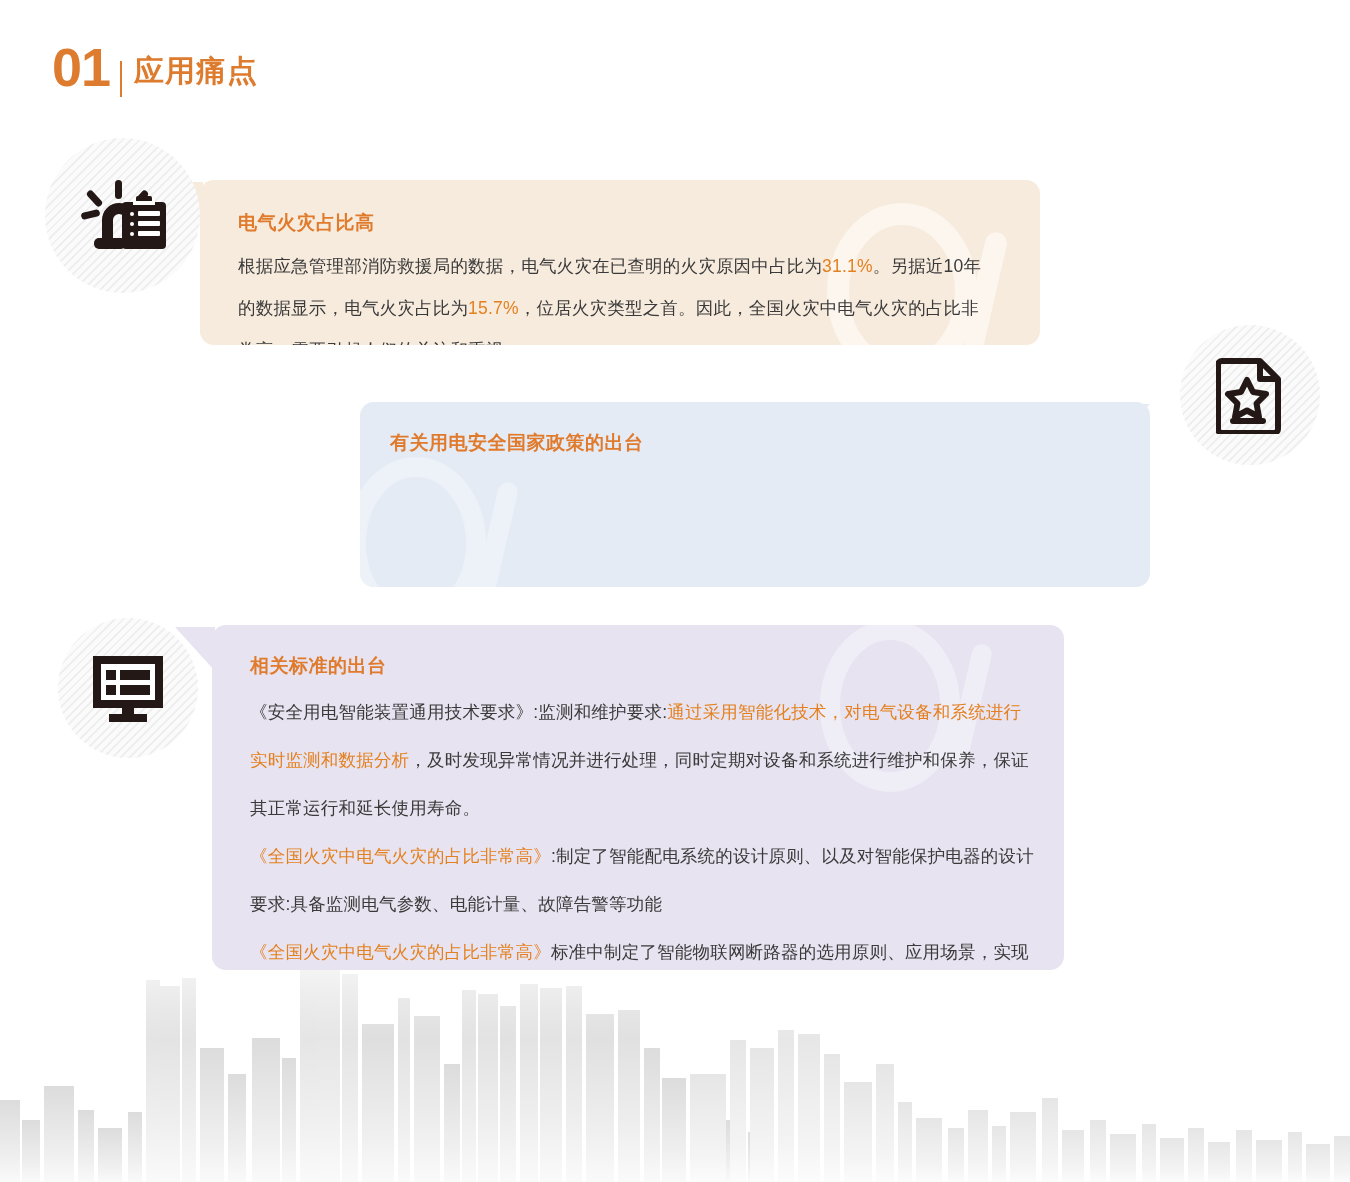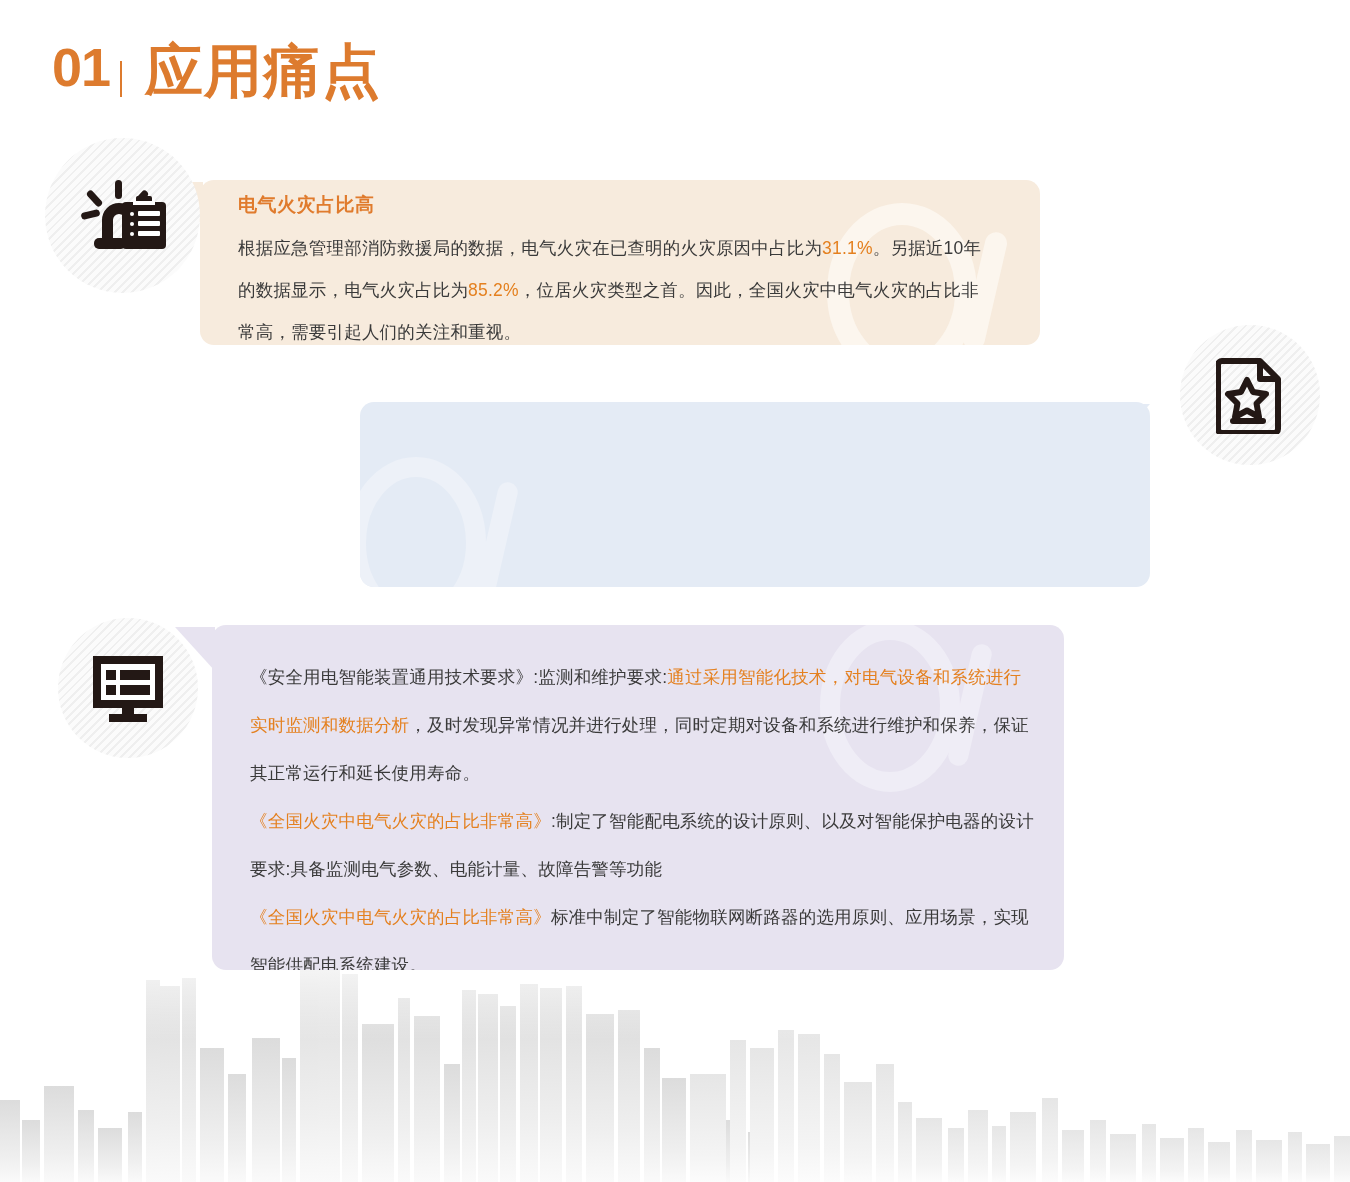--- a/index.html
+++ b/index.html
@@ -30,26 +30,25 @@
     letter-spacing:-1px;
     line-height:56px;
   }
   .hdr-bar {
     width:2px; height:36px;
     background:#DD7B2E;
     margin:0 12px 0 10px;
     transform:translateY(2px);
   }
   .hdr-title {
-    font-size:58px;
+    font-size:30px;
     font-weight:bold;
     color:#DD7B2E;
     line-height:48px;
     letter-spacing:1px;
-    margin-left:11px;
   }
 
   
   .icon-circle {
     position:absolute;
     border-radius:50%;
     background:
       repeating-linear-gradient(
         -45deg,
         #efefef 0px, #efefef 2px,
@@ -63,21 +62,21 @@
   
   .bubble {
     position:absolute;
     border-radius:14px;
     z-index:2;
     overflow:hidden;
   }
   .bubble-inner {
     position:relative;
     width:100%; height:100%;
-    padding:12px 46px 0 38px;
+    padding:30px 46px 0 38px;
     z-index:3;
   }
   
   .wm {
     position:absolute;
     pointer-events:none;
     z-index:1;
     opacity:1;
   }
 
@@ -261,39 +260,40 @@
     </svg>
   </div>
   <div class="tail tail-left" id="tail1"></div>
   <div class="bubble" id="bubble1">
     <svg class="wm" width="230" height="190" viewBox="0 0 230 190" style="right:-14px; bottom:-42px;">
       <ellipse cx="78" cy="95" rx="64" ry="78" fill="none" stroke="#FCF6EE" stroke-width="22"></ellipse>
       <rect x="150" y="34" width="22" height="120" rx="11" fill="#FCF6EE" transform="rotate(13 161 94)"></rect>
     </svg>
     <div class="bubble-inner">
       <div class="b-title">电气火灾占比高</div>
-      <div class="b-body">根据应急管理部消防救援局的数据，电气火灾在已查明的火灾原因中占比为<span class="hl">31.1%</span>。另据近10年的数据显示，电气火灾占比为<span class="hl">85.2%</span>，位居火灾类型之首。因此，全国火灾中电气火灾的占比非常高，需要引起人们的关注和重视。</div>
+      <div class="b-body">根据应急管理部消防救援局的数据，电气火灾在已查明的火灾原因中占比为<span class="hl">31.1%</span>。另据近10年的数据显示，电气火灾占比为<span class="hl">15.7%</span>，位居火灾类型之首。因此，全国火灾中电气火灾的占比非常高，需要引起人们的关注和重视。</div>
     </div>
   </div>
 
   <div class="icon-circle" style="left:1180px; top:325px; width:140px; height:140px;">
     <svg width="68" height="78" viewBox="0 0 68 78">
       <path d="M6 5 h38 l18 18 v50 a4 4 0 0 1 -4 4 h-52 a4 4 0 0 1 -4 -4 v-64 a4 4 0 0 1 4 -4 z" fill="none" stroke="#231815" stroke-width="6" stroke-linejoin="round"></path>
       <path d="M44 5 v18 h18" fill="none" stroke="#231815" stroke-width="6" stroke-linejoin="round"></path>
       <path d="M31 24 l6 12 13 2 -9.5 9.5 2.5 13.5 -12 -6.5 -12 6.5 2.5 -13.5 -9.5 -9.5 13 -2 z" fill="none" stroke="#231815" stroke-width="6" stroke-linejoin="round"></path>
       <rect x="14" y="62" width="36" height="6" rx="3" fill="#231815"></rect>
     </svg>
   </div>
   <div class="tail tail-right" id="tail2"></div>
   <div class="bubble" id="bubble2">
     <svg class="wm" width="220" height="200" viewBox="0 0 220 200" style="left:-18px; bottom:-56px;">
       <ellipse cx="74" cy="100" rx="60" ry="76" fill="none" stroke="#EDF1F8" stroke-width="20"></ellipse>
       <rect x="144" y="38" width="20" height="124" rx="10" fill="#EDF1F8" transform="rotate(13 154 100)"></rect>
     </svg>
     <div class="bubble-inner">
+      <div class="b-title">有关用电安全国家政策的出台</div>
     </div>
   </div>
 
   <div class="icon-circle" style="left:58px; top:618px; width:140px; height:140px;">
     <svg width="76" height="70" viewBox="0 0 76 70">
       <rect x="3" y="3" width="70" height="52" fill="#231815"></rect>
       <rect x="11" y="11" width="54" height="36" fill="#ffffff"></rect>
       <g fill="#231815">
         <rect x="16" y="17" width="10" height="10"></rect>
         <rect x="30" y="17" width="30" height="10"></rect>
@@ -304,17 +304,18 @@
       <rect x="19" y="61" width="38" height="8" fill="#231815"></rect>
     </svg>
   </div>
   <div class="tail tail-left" id="tail3"></div>
   <div class="bubble" id="bubble3">
     <svg class="wm" width="220" height="190" viewBox="0 0 220 190" style="right:26px; top:-14px;">
       <ellipse cx="72" cy="95" rx="60" ry="76" fill="none" stroke="#EFEDF6" stroke-width="20"></ellipse>
       <rect x="142" y="32" width="20" height="124" rx="10" fill="#EFEDF6" transform="rotate(13 152 94)"></rect>
     </svg>
     <div class="bubble-inner">
+      <div class="b-title">相关标准的出台</div>
       <div class="b-body">《安全用电智能装置通用技术要求》:监测和维护要求:<span class="hl">通过采用智能化技术，对电气设备和系统进行实时监测和数据分析</span>，及时发现异常情况并进行处理，同时定期对设备和系统进行维护和保养，保证其正常运行和延长使用寿命。<br><span class="hl">《全国火灾中电气火灾的占比非常高》</span>:制定了智能配电系统的设计原则、以及对智能保护电器的设计要求:具备监测电气参数、电能计量、故障告警等功能<br><span class="hl">《全国火灾中电气火灾的占比非常高》</span>标准中制定了智能物联网断路器的选用原则、应用场景，实现智能供配电系统建设。</div>
     </div>
   </div>
 
 </div>
 
 </body></html>

